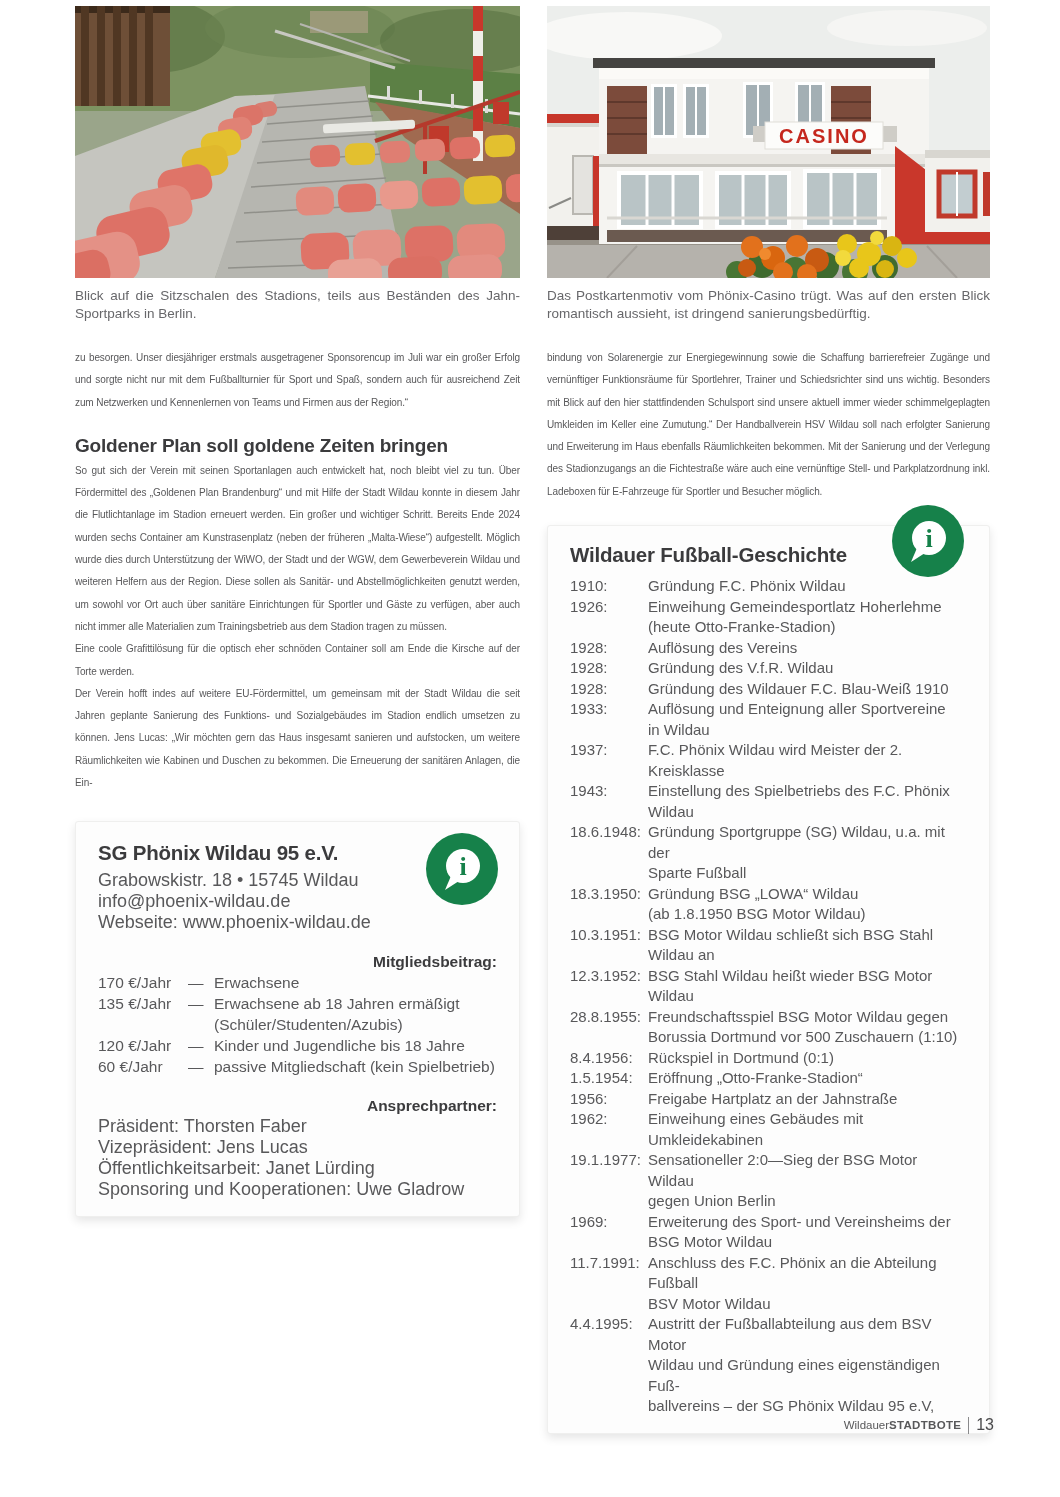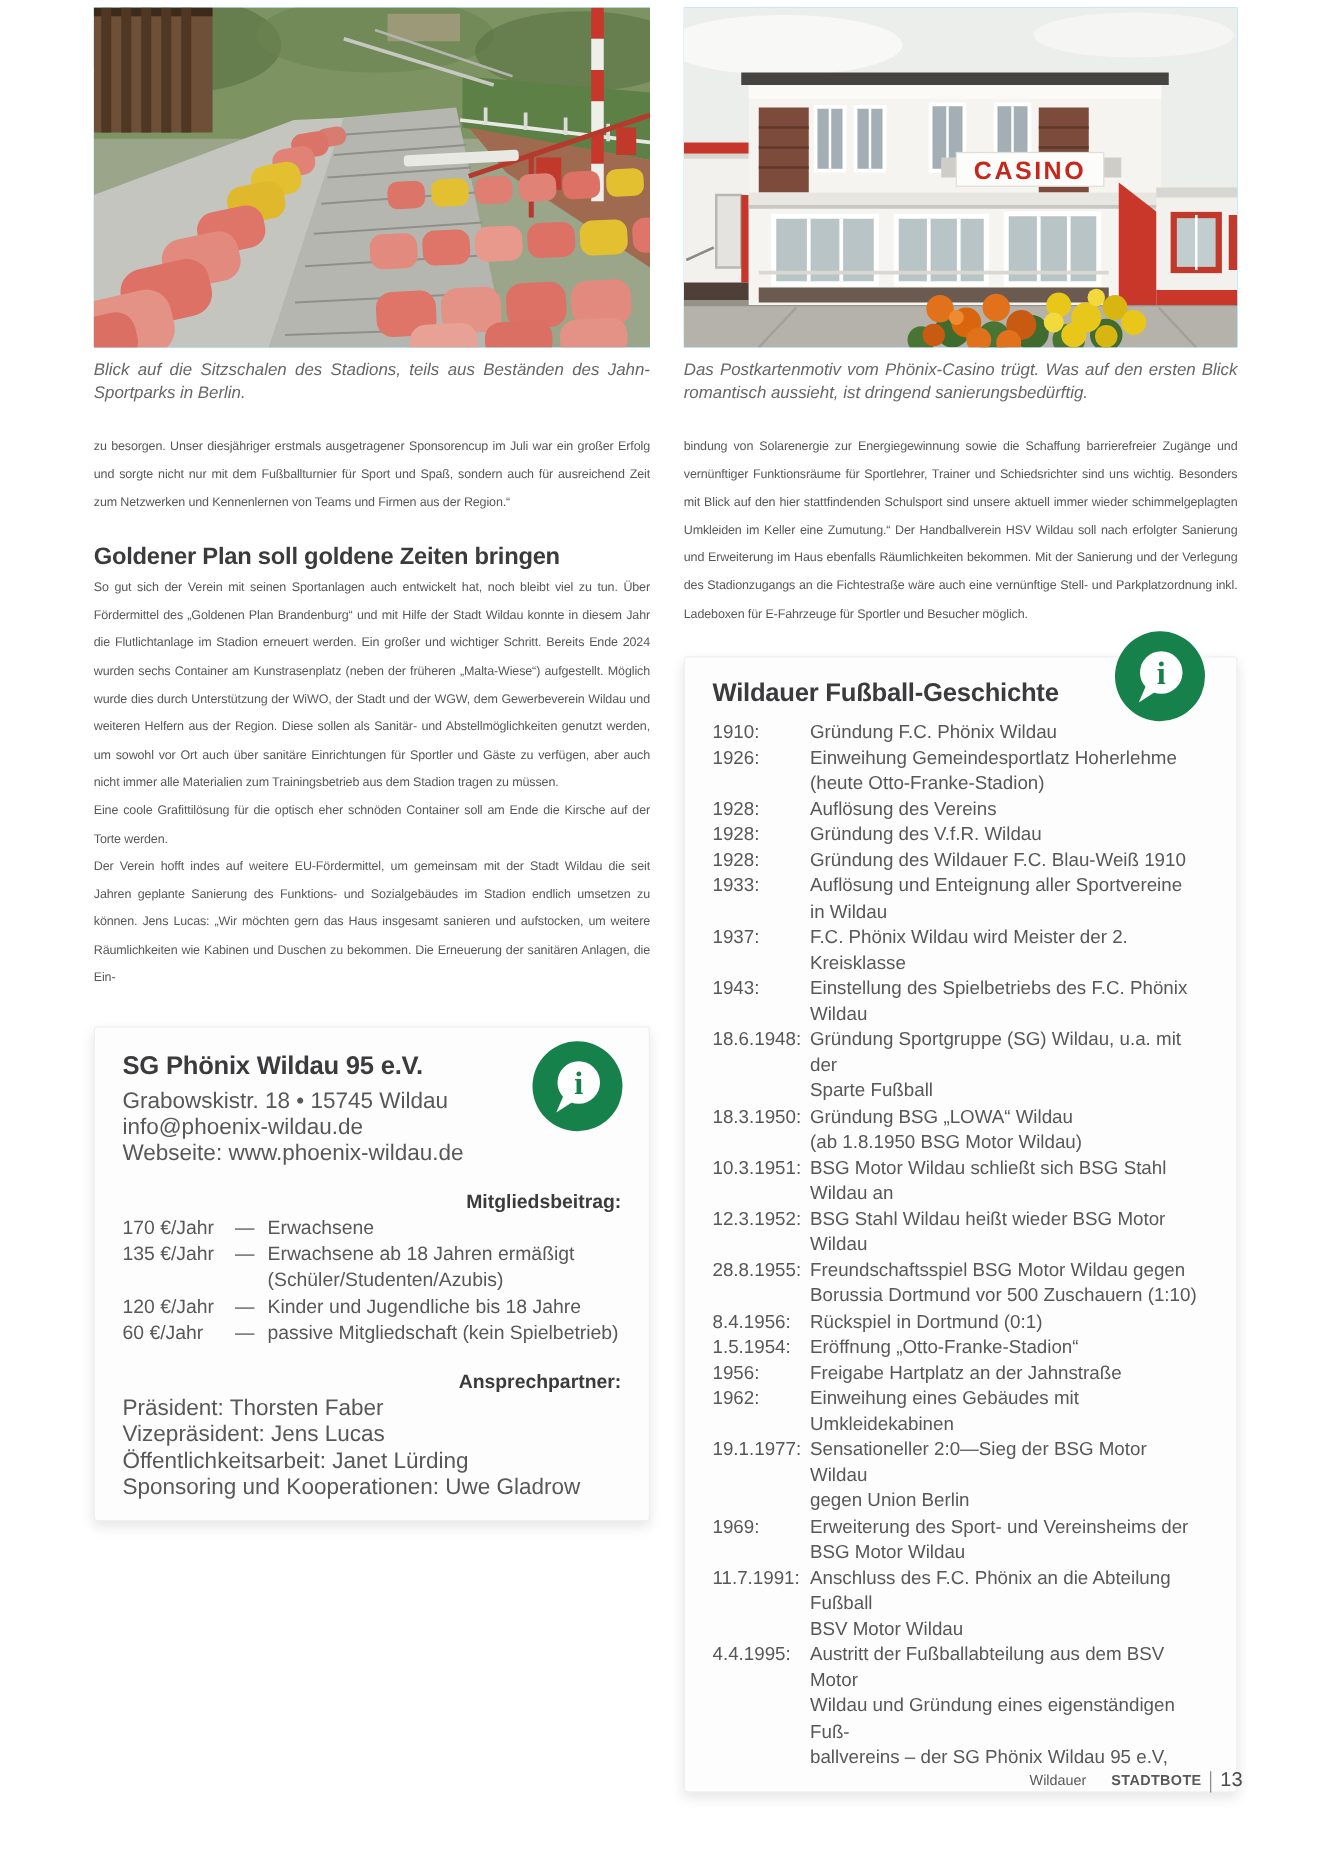--- a/index.html
+++ b/index.html
@@ -4,24 +4,24 @@
 <style>
   html,body{margin:0;padding:0;}
   body{
     width:1060px;height:1497px;position:relative;background:#ffffff;
     font-family:"Liberation Sans","DejaVu Sans",sans-serif;
     color:#58585a;-webkit-font-smoothing:antialiased;
   }
   .col{position:absolute;top:6px;}
   .col-left{left:75px;width:445px;}
   .col-right{left:547px;width:443px;}
-  .photo{width:100%;height:272px;overflow:hidden;background:#7dd3fc;}
+  .photo{width:100%;height:272px;overflow:hidden;background:#c4b5fd;}
   .photo svg{display:block;}
   .caption{
-    margin-top:9px;font-style:italic;font-size:13.5px;line-height:18px;
+    margin-top:9px;font-size:13.5px;line-height:18px;
     color:#67676a;text-align:justify;
   }
   .bodytext{
     margin:0;font-size:10px;line-height:22.3px;text-align:justify;
     letter-spacing:-0.1px;color:#58585a;
   }
   .intro{margin-top:24px;}
   .section-heading{
     margin:20px 0 2px 0;font-size:19px;line-height:24px;font-weight:bold;
     color:#3b3b3d;letter-spacing:-0.2px;
@@ -49,21 +49,21 @@
   .h-row{display:grid;grid-template-columns:78px 1fr;font-size:15px;line-height:20.5px;}
   .h-text{white-space:pre-line;}
   .info-badge{position:absolute;width:74px;height:74px;}
   .badge-club{top:10px;right:20px;}
   .badge-history{top:-22px;right:24px;}
   .footer{
     position:absolute;top:1416px;right:66px;display:flex;align-items:center;
     font-size:11.5px;color:#55555
 7;
   }
-  .footer .brand{font-weight:bold;letter-spacing:0.3px;margin-left:20px;}
+  .footer .brand{font-weight:bold;letter-spacing:0.3px;margin-left:0;}
   .footer .sep{display:inline-block;width:1px;height:17px;background:#8a8a8c;margin:0 7px;}
   .footer .pagenum{font-size:16px;color:#4a4a4c;}
 </style>
 </head>
 <body>
 
 <div class="col col-left">
 
   <div class="photo">
     <svg width="445" height="272" viewBox="0 0 445 272">

